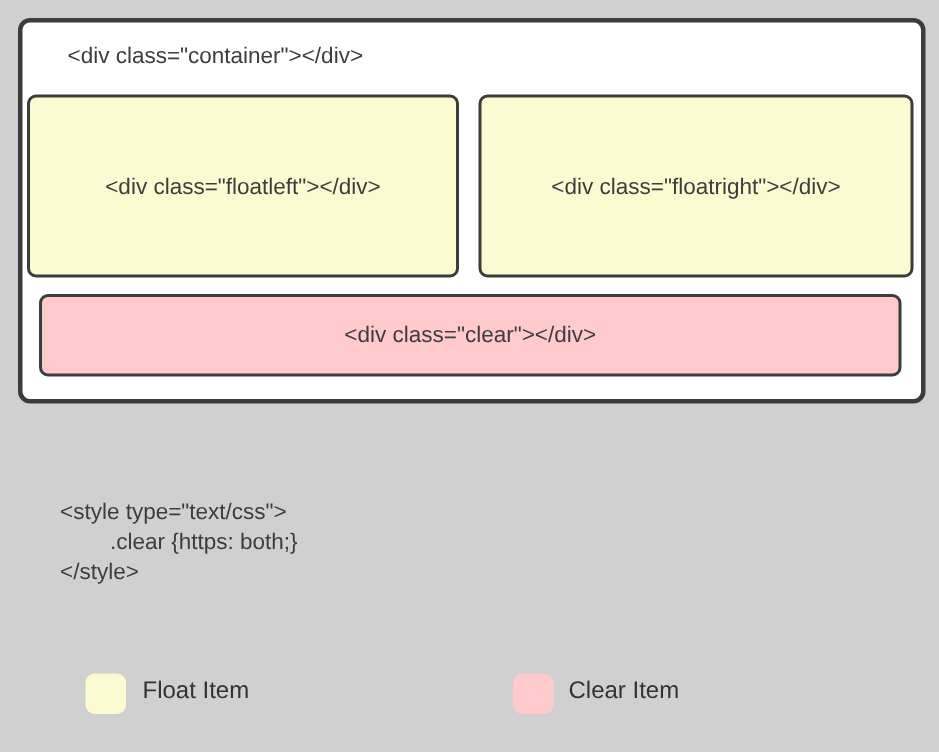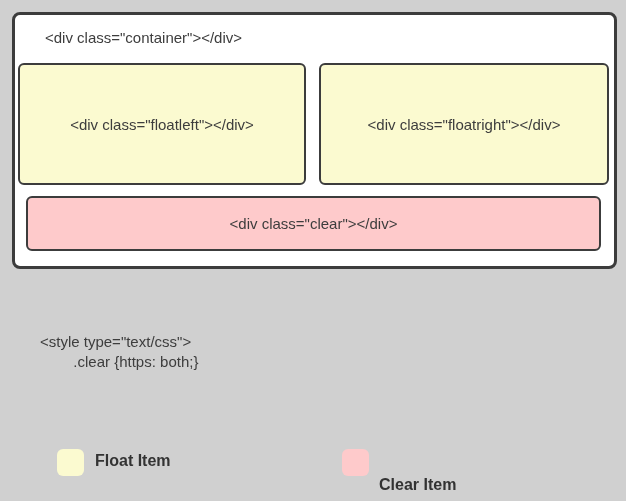--- a/index.html
+++ b/index.html
@@ -52,24 +52,24 @@
 
   
   .swatch {
     position: absolute; top: 449px;
     width: 27px; height: 27px; border-radius: 6px;
   }
   .swatch-float { left: 57px; background: #fbfad0; }
   .swatch-clear { left: 342px; background: #fecacb; }
   .legend-label {
     position: absolute; top: 452px;
-    font-size: 16px; color: #333333; font-weight: bold;
+    font-size: 16px; color: #333333;
   }
   .legend-label-float { left: 95px; }
-  .legend-label-clear { left: 379px; margin-top: 24px; }
+  .legend-label-clear { left: 379px; }
 
   
   .watermark {
     position: absolute; left: 243px; top: 465px;
     font-family: "DejaVu Serif", serif;
     font-size: 18px; letter-spacing: 0.3px;
     color: rgba(255, 255, 255, 0.48);
     white-space: nowrap;
   }
 </style>
@@ -90,20 +90,21 @@
     </div>
 
     <div class="inner-box clear-box">
       <span>&lt;div class="clear"&gt;&lt;/div&gt;</span>
     </div>
   </div>
 
   <div class="code-block">
     <div class="code-line">&lt;style type="text/css"&gt;</div>
     <div class="code-line">        .clear {https: both;}</div>
+    <div class="code-line">&lt;/style&gt;</div>
   </div>
 
   <div class="swatch swatch-float"></div>
   <div class="legend-label legend-label-float">Float Item</div>
 
   <div class="swatch swatch-clear"></div>
   <div class="legend-label legend-label-clear">Clear Item</div>
 
 
 </div>

